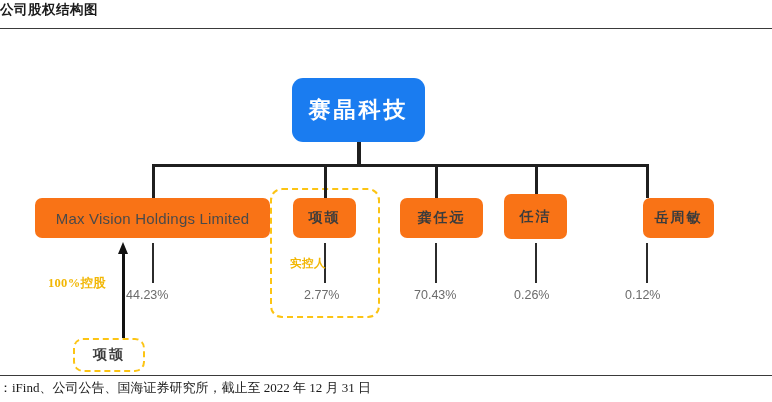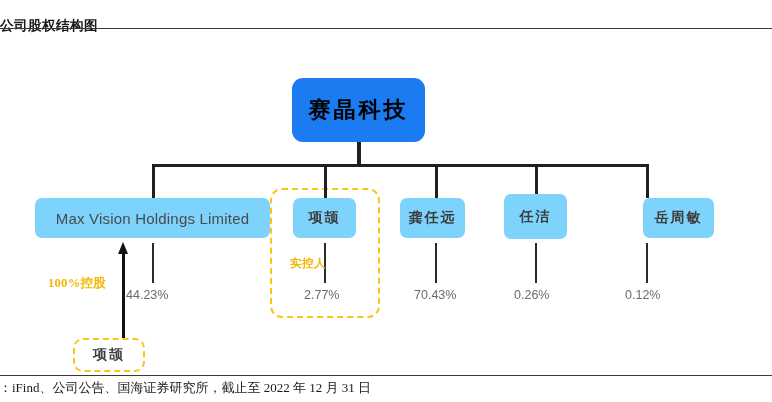--- a/index.html
+++ b/index.html
@@ -21,21 +21,20 @@
   .page-title {
     position: absolute;
     left: 0px;
     top: 1px;
     font-family: "Liberation Serif", "DejaVu Serif", serif;
     font-weight: bold;
     font-size: 13.5px;
     letter-spacing: 0.5px;
     color: #1a1a1a;
     white-space: nowrap;
-    margin-top: 16px;
   }
   .title-rule {
     position: absolute;
     left: 0px;
     top: 28px;
     width: 772px;
     height: 0;
     border-top: 1.6px solid #3a3a3a;
   }
 
@@ -54,29 +53,29 @@
     box-sizing: border-box;
     display: flex;
     align-items: center;
     justify-content: center;
     text-align: center;
     border-radius: 7px;
     z-index: 4;
   }
   .node-root {
     background: #1a7cf0;
-    color: #000000;
+    color: #ffffff;
     border-radius: 11px;
     font-family: "Liberation Serif", "DejaVu Serif", serif;
     font-weight: bold;
     font-size: 22px;
     letter-spacing: 3px;
   }
   .node-gray {
-    background: #7dd3fc;
+    background: #f97316;
     color: #3c3c3c;
   }
   .node-gray.cn {
     font-family: "Liberation Serif", "DejaVu Serif", serif;
     font-weight: bold;
     font-size: 14px;
     letter-spacing: 2px;
   }
   .node-gray.latin {
     font-family: "Liberation Sans", "DejaVu Sans", sans-serif;
@@ -222,21 +221,21 @@
   <div class="line-v" style="left:646px; top:134px; height:34px;"></div>
 
   <div class="node node-gray latin" style="left:35px; top:168px; width:235px; height:40px;">
     <span>Max Vision Holdings Limited</span>
   </div>
 
   <div class="node node-gray cn" style="left:293px; top:168px; width:63px; height:40px;">
     <span>项颉</span>
   </div>
 
-  <div class="node node-gray cn" style="left:400px; top:168px; width:65px; height:40px;">
+  <div class="node node-gray cn" style="left:400px; top:168px; width:83px; height:40px;">
     <span>龚任远</span>
   </div>
 
   <div class="node node-gray cn" style="left:504px; top:164px; width:63px; height:45px;">
     <span>任洁</span>
   </div>
 
   <div class="node node-gray cn" style="left:607px; top:168px; width:71px; height:40px;margin-left:36px;">
     <span>岳周敏</span>
   </div>

